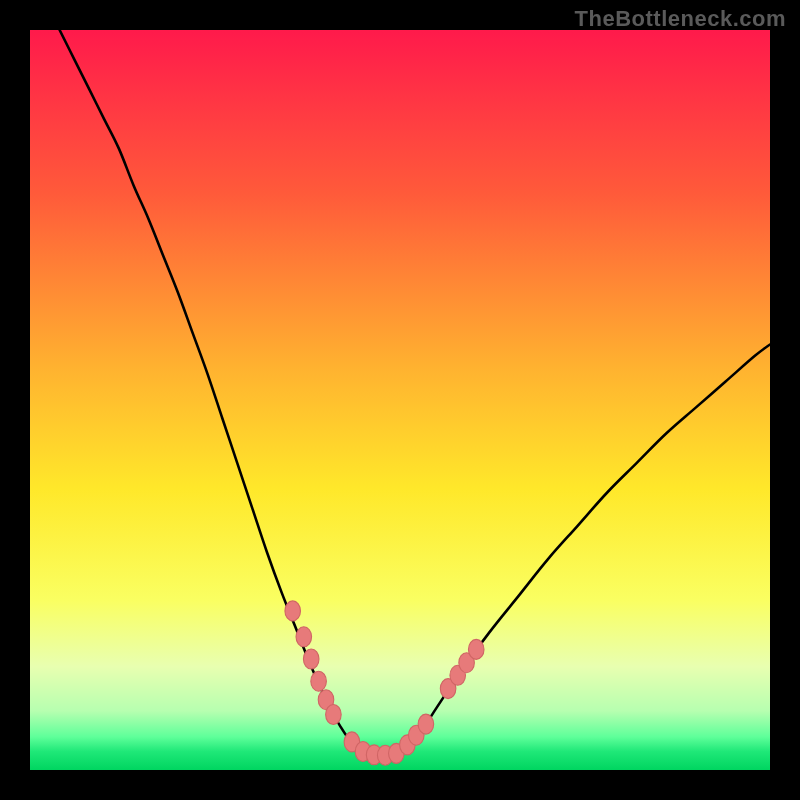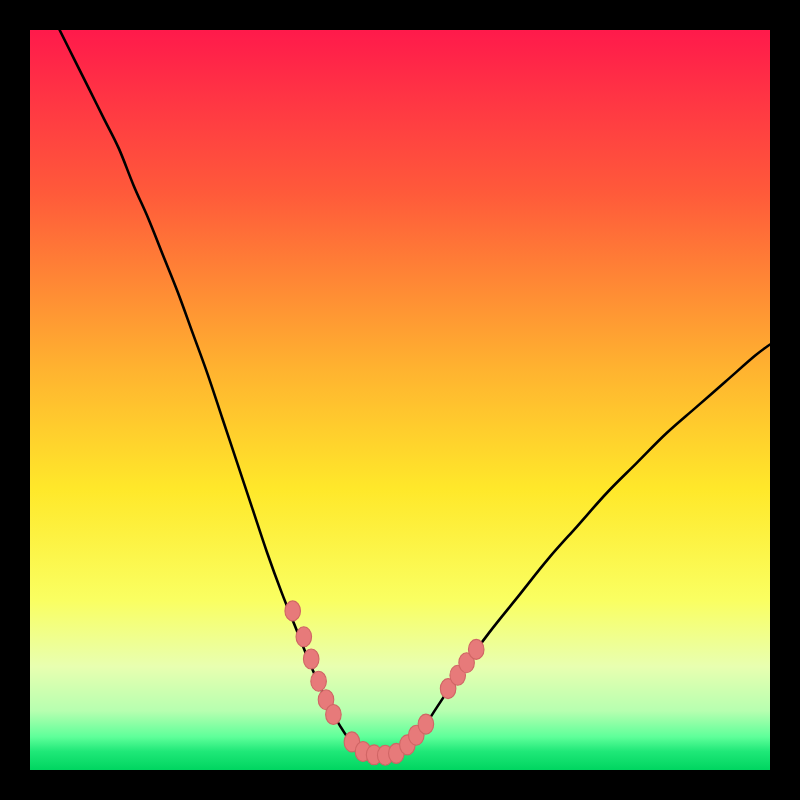--- a/index.html
+++ b/index.html
@@ -38,20 +38,21 @@
     position: absolute;
     inset: 0;
     width: 100%;
     height: 100%;
   }
 </style>
 </head>
 <body>
 
 <div class="outer">
+  <div class="watermark">TheBottleneck.com</div>
   <div class="plot">
     <svg class="grad" viewBox="0 0 100 100" preserveAspectRatio="none">
       <defs>
         <linearGradient id="bg" x1="0" y1="0" x2="0" y2="1">
             <stop offset="0%" stop-color="#ff1a4b"></stop>
             <stop offset="22%" stop-color="#ff5a3a"></stop>
             <stop offset="45%" stop-color="#ffb030"></stop>
             <stop offset="62%" stop-color="#ffe82a"></stop>
             <stop offset="77%" stop-color="#faff61"></stop>
             <stop offset="86%" stop-color="#e8ffb0"></stop>

